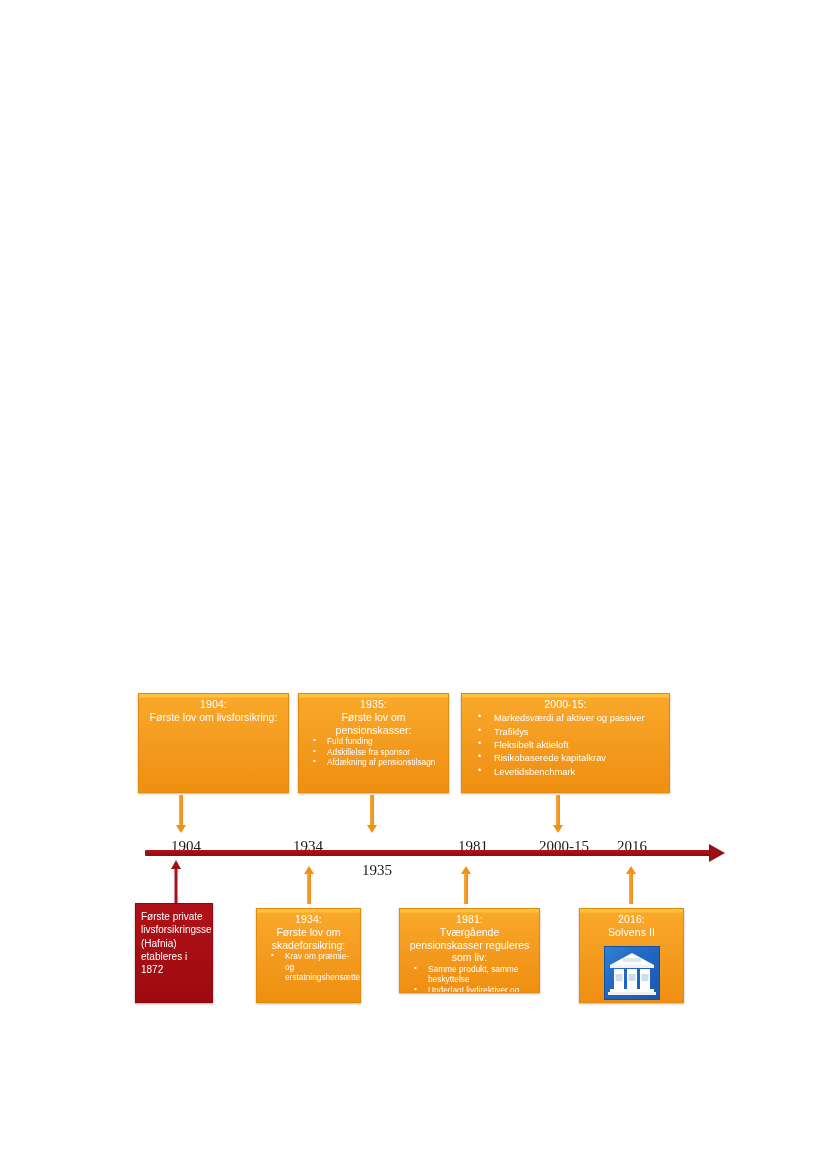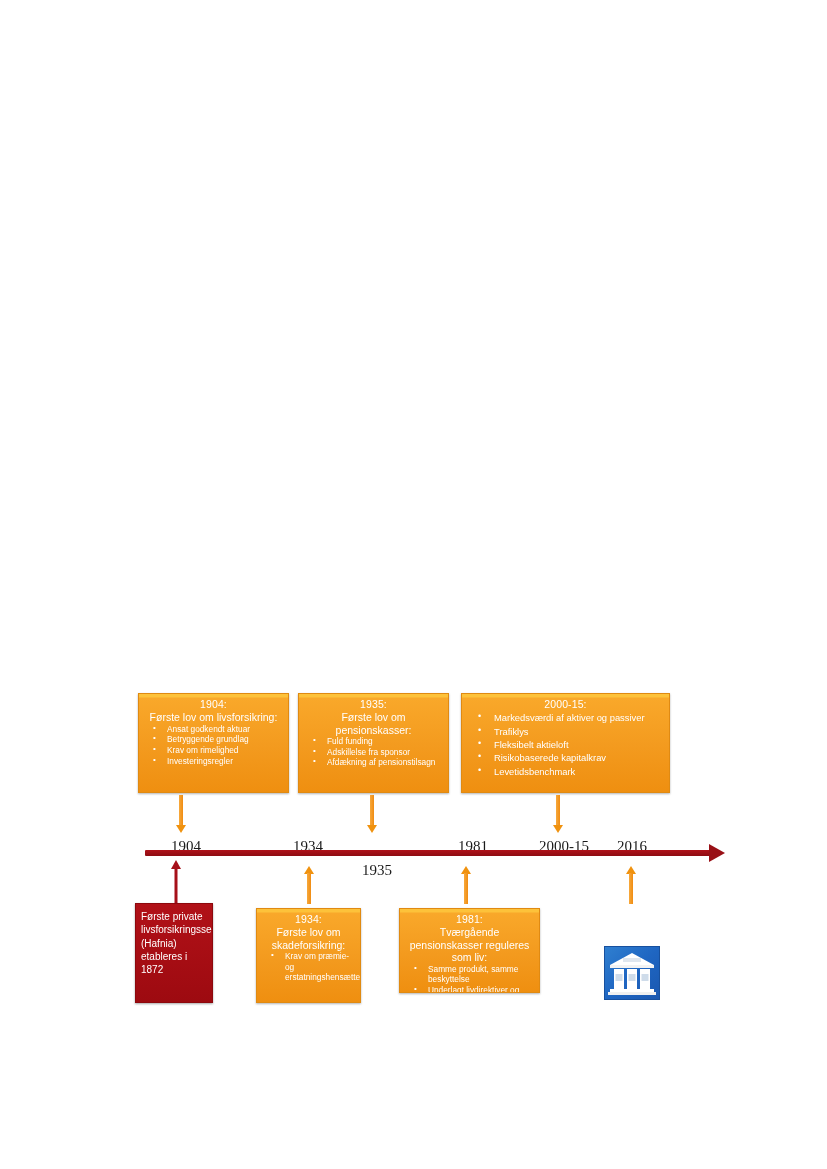--- a/index.html
+++ b/index.html
@@ -172,26 +172,20 @@
   }
 </style>
 </head>
 <body>
 
 <div id="canvas">
 
   <div class="box orange" style="left:138px; top:693px; width:151px; height:100px;">
     <div class="box-title">1904:</div>
     <div class="box-sub">Første lov om livsforsikring:</div>
-    <ul class="box-bullets">
-      <li>Ansat godkendt aktuar</li>
-      <li>Betryggende grundlag</li>
-      <li>Krav om rimelighed</li>
-      <li>Investeringsregler</li>
-    </ul>
   </div>
 
   <div class="box orange" style="left:298px; top:693px; width:151px; height:100px;">
     <div class="box-title">1935:</div>
     <div class="box-sub">Første lov om pensionskasser:</div>
     <ul class="box-bullets">
       <li>Fuld funding</li>
       <li>Adskillelse fra sponsor</li>
       <li>Afdækning af pensionstilsagn</li>
     </ul>
@@ -262,20 +256,24 @@
 
   <div class="box orange" style="left:399px; top:908px; width:141px; height:85px;">
     <div class="box-title">1981:</div>
     <div class="box-sub">Tværgående pensionskasser reguleres som liv:</div>
     <ul class="box-bullets">
       <li>Samme produkt, samme beskyttelse</li>
       <li>Underlagt livdirektiver og solvenskrav</li>
     </ul>
   </div>
 
+  <div class="box orange" style="left:579px; top:908px; width:105px; height:95px;">
+    <div class="box-title">2016:</div>
+    <div class="box-title">Solvens II</div>
+  </div>
 
   <div id="pillars-graphic" style="left:604px; top:946px; width:54px; height:52px;">
     <svg viewBox="0 0 54 52" width="54" height="52" aria-hidden="true">
 
       <polygon points="27,6 49,18 5,18" fill="#ffffff"></polygon>
       <rect x="5" y="18" width="44" height="3" fill="#f2f2f2"></rect>
 
       <rect x="18" y="11" width="18" height="4" fill="#dfe6ee"></rect>
 
       <rect x="9" y="22" width="10" height="20" fill="#ffffff"></rect>

